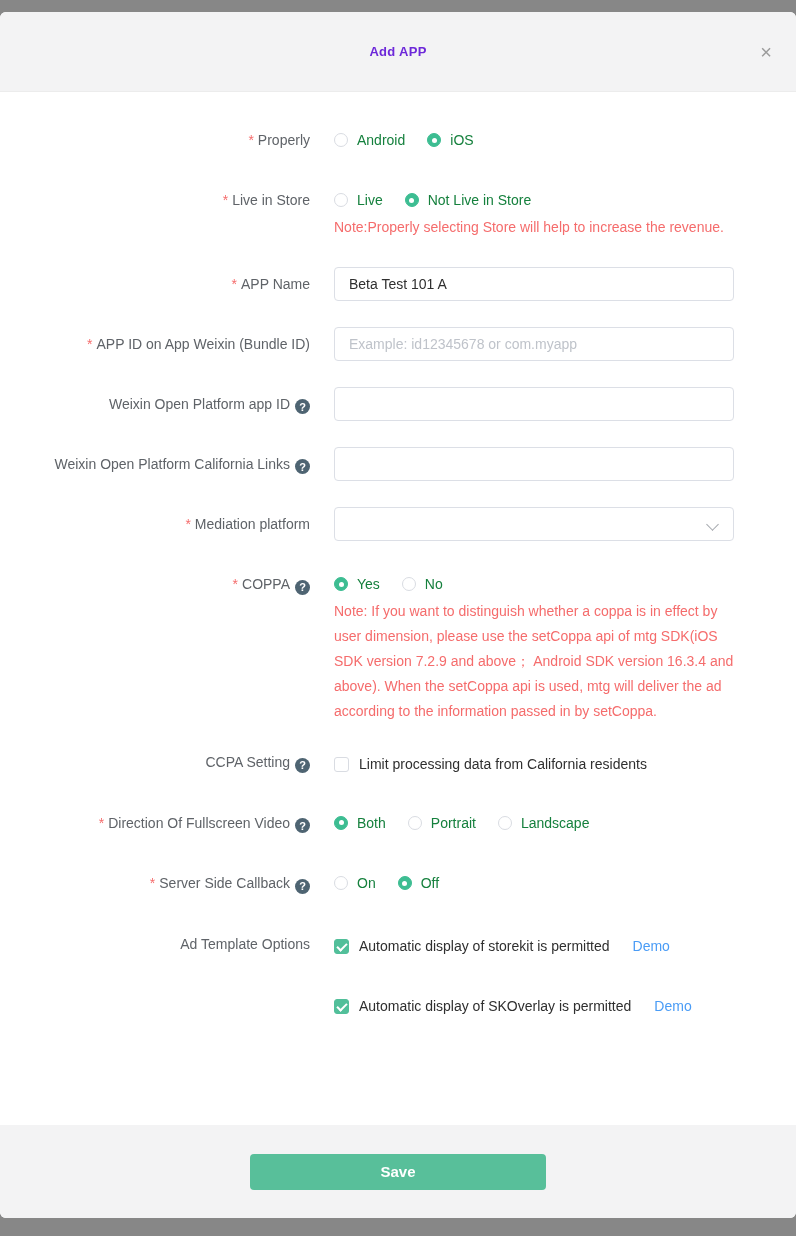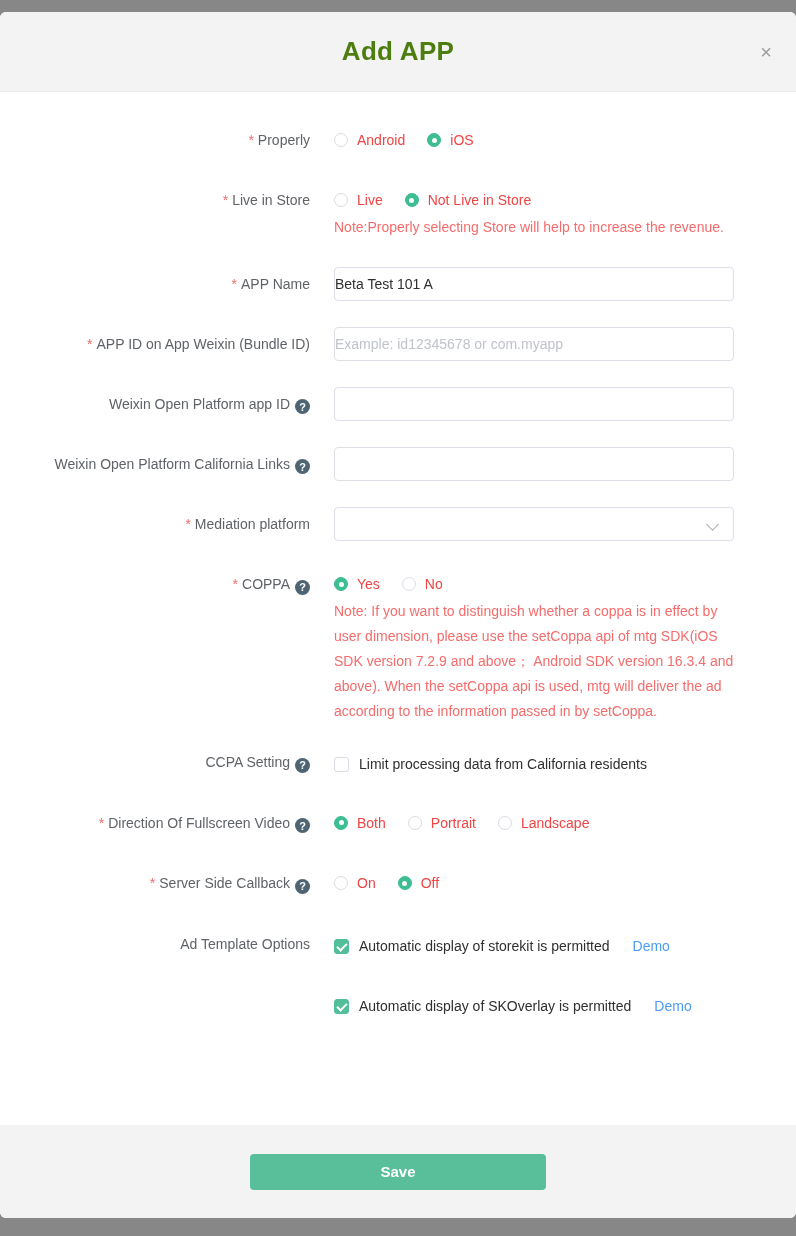--- a/index.html
+++ b/index.html
@@ -19,21 +19,21 @@
     display: flex; flex-direction: column;
   }
   .modal-header {
     height: 80px; flex: 0 0 80px;
     background: #f3f3f4;
     border-bottom: 1px solid #ececec;
     position: relative;
     display: flex; align-items: center; justify-content: center;
     box-sizing: border-box;
   }
-  .modal-title { font-size: 26px; font-weight: 600; color: #4d7c0f; letter-spacing: .3px; }
+  .modal-title { font-size: 13px; font-weight: 600; color: #6d28d9; letter-spacing: .3px; }
   .close-btn {
     position: absolute; right: 20px; top: 50%;
     transform: translateY(-50%);
     color: #9b9b9b; font-size: 20px; font-weight: 300;
     cursor: pointer; line-height: 1; padding: 4px;
   }
   .modal-body { flex: 1 1 auto; background: #fff; padding-top: 38px; overflow: hidden; }
   .modal-footer {
     flex: 0 0 93px; height: 93px;
     background: #f3f3f4;
@@ -67,21 +67,21 @@
   .row-control { margin-left: 24px; }
 
   .mb-platform  { margin-bottom: 40px; }
   .mb-live      { margin-bottom: 27px; }
   .mb-input     { margin-bottom: 26px; }
   .mb-mediation { margin-bottom: 33px; }
   .mb-coppa     { margin-bottom: 28px; }
   .mb-std       { margin-bottom: 40px; }
 
   .radio-group { display: flex; align-items: center; gap: 22px; height: 20px; }
-  .radio-item { display: flex; align-items: center; gap: 9px; font-size: 14px; color: #ef4444; cursor: pointer; }
+  .radio-item { display: flex; align-items: center; gap: 9px; font-size: 14px; color: #15803d; cursor: pointer; }
   .radio {
     width: 14px; height: 14px; box-sizing: border-box;
     border: 1px solid #d9dce2; border-radius: 50%;
     background: #fff; position: relative; flex: 0 0 14px;
   }
   .radio.checked { background: #3dbd92; border-color: #3dbd92; }
   .radio.checked::after {
     content: ""; position: absolute;
     left: 0; right: 0; top: 0; bottom: 0; margin: auto;
     width: 5px; height: 5px; border-radius: 50%; background: #fff;
@@ -98,21 +98,21 @@
     content: ""; position: absolute;
     left: 4px; top: 1px; width: 4px; height: 8px;
     border-right: 2px solid #fff; border-bottom: 2px solid #fff;
     transform: rotate(45deg);
   }
   .demo-link { color: #4a9cf6; margin-left: 13px; cursor: pointer; text-decoration: none; font-size: 14px; }
 
   .text-input {
     width: 400px; height: 34px; box-sizing: border-box;
     border: 1px solid #dcdfe6; border-radius: 4px;
-    padding: 0 0; font-size: 14px; color: #2f2f2f;
+    padding: 0 14px; font-size: 14px; color: #2f2f2f;
     font-family: "Liberation Sans", sans-serif;
     outline: none; background: #fff;
   }
   .text-input::placeholder { color: #bfc3ca; }
   .select-box {
     width: 400px; height: 34px; box-sizing: border-box;
     border: 1px solid #dcdfe6; border-radius: 4px;
     background: #fff; position: relative; cursor: pointer;
   }
   .select-chevron {

